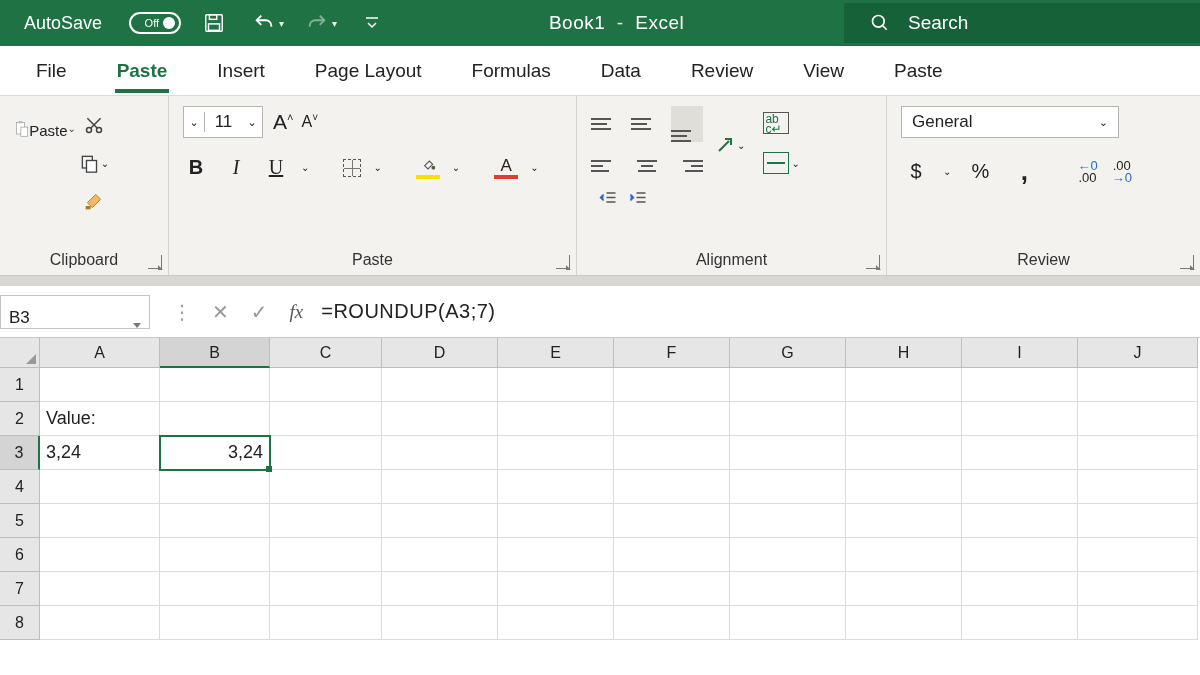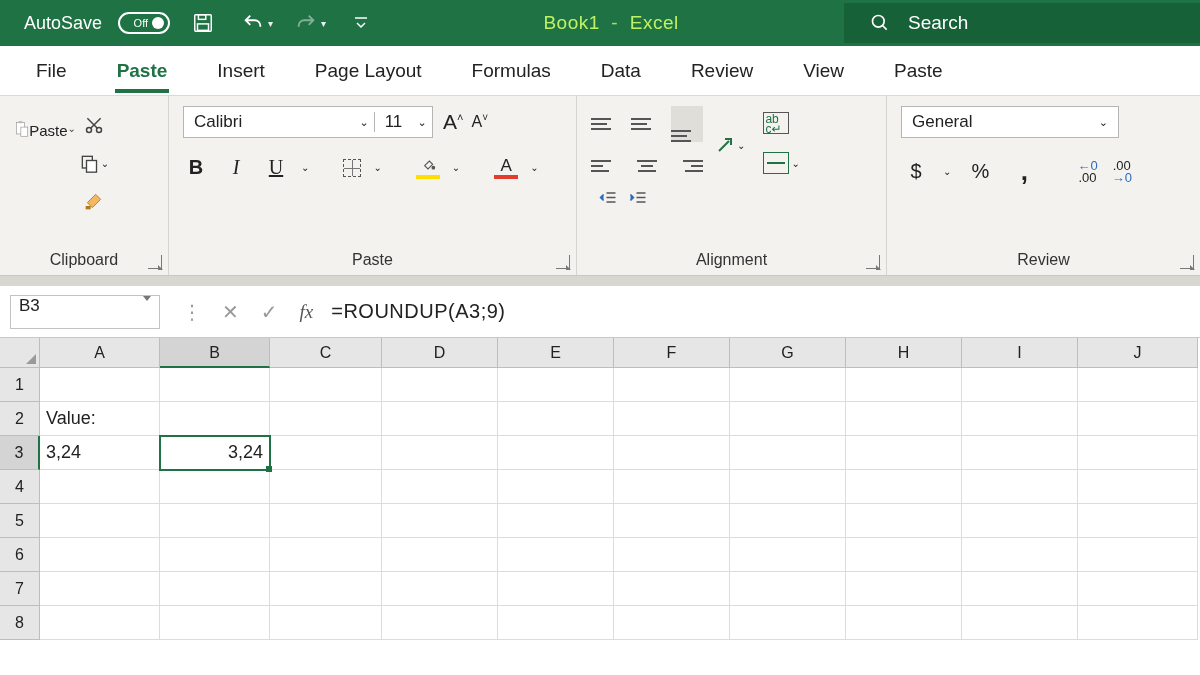--- a/index.html
+++ b/index.html
@@ -1,26 +1,26 @@
 <!DOCTYPE html>
 <html><head>
 <meta charset="utf-8">
 <style>
   * { box-sizing: border-box; margin: 0; padding: 0; }
   body { font-family: "Segoe UI", Arial, sans-serif; background: #fff; width: 1200px; height: 675px; overflow: hidden; color:#222;}
   
   .titlebar { height: 46px; background: #1e7244; display: flex; align-items: center; padding-left: 24px; gap: 12px; }
-  .autosave { display: flex; align-items: center; color: #fff; font-size: 18px; gap: 16px; }
+  .autosave { display: flex; align-items: center; color: #fff; font-size: 18px; gap: 27px; }
   .toggle { width: 52px; height: 22px; border: 2px solid #fff; border-radius: 12px; display: flex; align-items: center; justify-content: flex-end; padding: 0 4px; font-size: 11px; color:#fff; }
   .toggle-knob { width: 12px; height: 12px; background: #fff; border-radius: 50%; margin-left: 4px; }
   .qat-btn { width: 34px; height: 34px; display: flex; align-items:center; justify-content:center; color:#fff; }
   .qat-disabled { opacity: .45; }
   .qat-group { display:flex; align-items:center; gap:4px; margin-left:4px; }
   .qat-caret { font-size:10px; color:#fff; opacity:.9; margin-left:-6px; }
-  .title-center { flex: 1; text-align: center; color: #bef264; font-size: 19px; font-weight:400; letter-spacing:.5px;}
+  .title-center { flex: 1; text-align: center; color: #ffffff; font-size: 19px; font-weight:400; letter-spacing:.5px;}
   .title-center .sep{opacity:.85;}
   .search-box { background: #166138; width: 356px; height: 40px; display: flex; align-items: center; gap: 18px; padding-left: 26px; color: #fff; font-size: 19px; font-weight:300;}
   
   .ribbon-tabs { height: 50px; background:#fff; display: flex; align-items: center; gap: 46px; padding-left: 34px; font-size: 19px; border-bottom:1px solid #d9d9d9; }
   .ribbon-tab { padding: 8px 2px; }
   .ribbon-tab.active { color:#1e7244; font-weight:600; position:relative; }
   .ribbon-tab.active::after{ content:""; position:absolute; left:0; right:0; bottom:-3px; height:4px; background:#1e7244;}
   
   .ribbon-body { height: 180px; background:#f3f2ef; display:flex; border-bottom:1px solid #c8c8c8; }
   .rgroup { padding: 10px 14px 6px 14px; position:relative; display:flex; flex-direction:column; }
@@ -61,21 +61,21 @@
   .wrap-ic{ width:26px; height:22px; border:1px solid #555; font-size:12px; line-height:10px; padding:1px; color:#1e7244;}
   .merge-ic{ width:26px; height:22px; border:1px solid #1e7244; position:relative;}
   .merge-ic::before{content:"";position:absolute;top:50%;left:3px;right:3px;height:2px;background:#1e7244;transform:translateY(-50%);}
   .indent{ display:flex; gap:8px; margin-top:6px; margin-left:6px;}
   .num-picker{ border:1px solid #b5b5b5; background:#fff; height:32px; width:218px; display:flex; align-items:center; justify-content:space-between; padding:0 10px; font-size:17px;}
   .num-row2{ display:flex; align-items:center; gap:14px; margin-top:18px; font-size:20px;}
   .num-btn{width:30px;text-align:center;}
   .dec-ic{font-size:13px; line-height:12px; text-align:center;}
   
   .formula-bar{ height:52px; background:#fff; border-bottom:1px solid #c8c8c8; display:flex; align-items:center;}
-  .name-box{ width:150px; height:34px; border:1px solid #c3c3c3; margin-left:10px; display:flex; align-items:flex-start; justify-content:space-between; padding:0 8px; font-size:17px;}
+  .name-box{ width:150px; height:34px; border:1px solid #c3c3c3; display:flex; align-items:flex-end; justify-content:space-between; padding:0 8px; font-size:17px;}
   .nb-dd{ width:0; height:0; border-left:4px solid transparent; border-right:4px solid transparent; border-top:5px solid #777;}
   .fb-btns{ display:flex; align-items:center; gap:22px; margin-left:22px; color:#9a9a9a; font-size:20px;}
   .fx{ font-style:italic; font-family:"Times New Roman",serif; color:#555; font-size:19px;}
   .fb-input{ flex:1; padding-left:18px; font-size:20px; letter-spacing:.5px;}
   .col-headers{ display:flex; height:30px;}
   .corner{ width:40px; height:30px; background:#e6e6e6; border-right:1px solid #bdbdbd; border-bottom:1px solid #bdbdbd; position:relative;}
   .corner::after{content:"";position:absolute;right:3px;bottom:3px;width:0;height:0;border-left:10px solid transparent;border-bottom:10px solid #9a9a9a;}
   .ch{ background:#e6e6e6; border-right:1px solid #bdbdbd; border-bottom:1px solid #bdbdbd; text-align:center; font-size:16px; line-height:30px;}
   .ch.sel{ background:#d4d4d4; border-bottom:2px solid #1e7244;}
   .row{ display:flex; height:34px;}
@@ -198,21 +198,20 @@
       </div>
     </div>
     <div class="rgroup-label">Clipboard</div>
     <div class="launcher"></div>
   </div>
 
   <div class="rgroup" style="width:408px;">
     <div class="rgroup-content" style="flex-direction:column;">
       <div style="display:flex; align-items:center;">
         <div class="font-picker">
-          <div class="font-name">Calibri</div>
           <div class="font-dd">⌄</div>
           <div class="font-size">11</div>
           <div class="font-dd">⌄</div>
         </div>
         <div class="grow-shrink">
           <span style="font-size:21px;">A<sup style="font-size:11px;">˄</sup></span>
           <span style="font-size:16px;">A<sup style="font-size:10px;">˅</sup></span>
         </div>
       </div>
       <div class="font-row2">
@@ -344,21 +343,21 @@
   <div class="name-box">
     <span>B3</span>
     <span class="nb-dd"></span>
   </div>
   <div class="fb-btns">
     <span style="letter-spacing:-2px;">⋮</span>
     <span>✕</span>
     <span>✓</span>
     <span class="fx">fx</span>
   </div>
-  <div class="fb-input">=ROUNDUP(A3;9)</div>
+  <div class="fb-input">=ROUNDUP(A3;7)</div>
 </div>
 
 <div>
   <div class="col-headers">
     <div class="corner"></div>
     <div class="ch colA">A</div>
     <div class="ch colB sel">B</div>
     <div class="ch colC">C</div>
     <div class="ch colD">D</div>
     <div class="ch colE">E</div>

